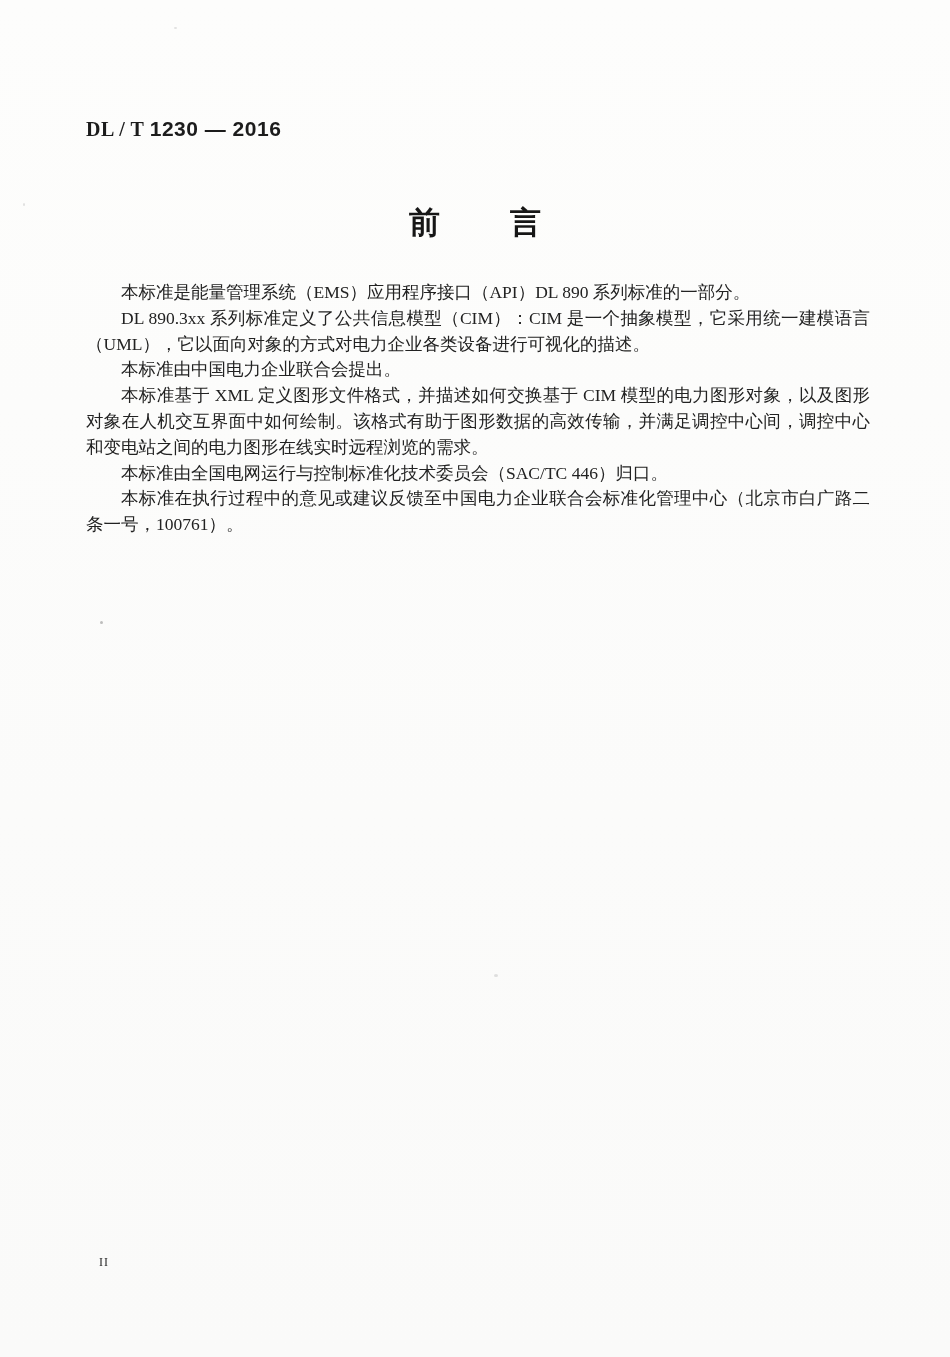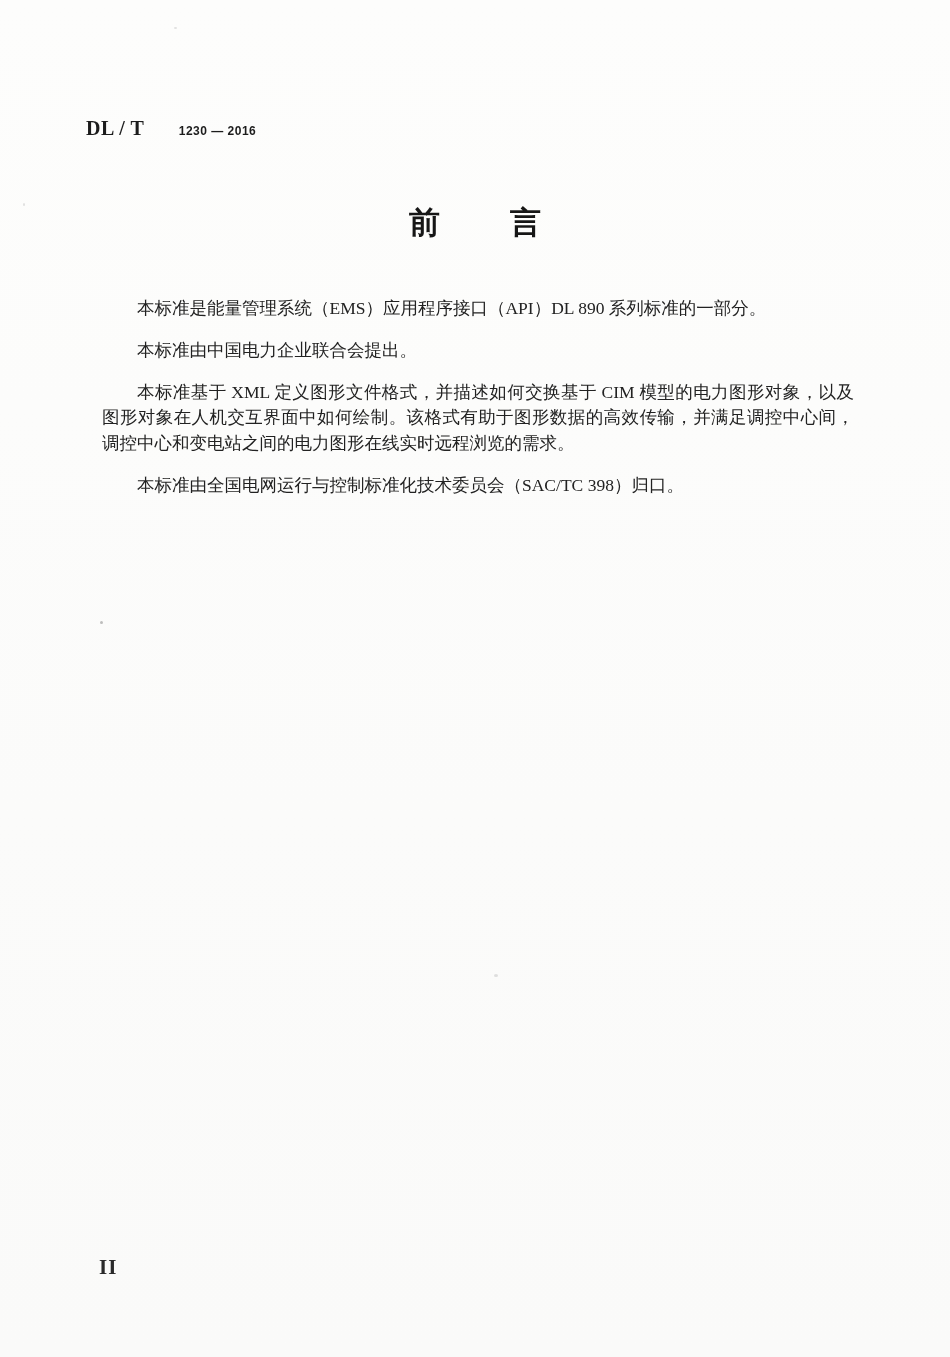--- a/index.html
+++ b/index.html
@@ -26,22 +26,21 @@
     white-space: nowrap;
   }
   .code-prefix {
     font-family: "Liberation Serif", "DejaVu Serif", serif;
     font-weight: 700;
     text-align: center;
   }
   .code-number {
     font-family: "Liberation Sans", "DejaVu Sans", sans-serif;
     font-weight: 600;
-    font-size: 12px;
-    margin-left: 29px;
+    font-size: 21px;
   }
   .doc-title {
     position: absolute;
     top: 202px;
     left: 0;
     width: 100%;
     display: flex;
     justify-content: center;
     gap: 70px;
     font-size: 31px;
@@ -52,30 +51,30 @@
     position: absolute;
     left: 86px;
     top: 280px;
     width: 784px;
     font-size: 17.5px;
     line-height: 25.8px;
     text-align: justify;
     color: #222;
   }
   .body-text p {
-    margin: 16px;
+    margin: 0;
     padding: 0;
     text-indent: 2em;
   }
   .page-number {
     position: absolute;
     left: 99px;
     top: 1255px;
-    font-size: 21px;
-    font-weight: 700;
+    font-size: 12px;
+    font-weight: 400;
     color: #2a2a2a;
     letter-spacing: 1px;
   }
   .speck {
     position: absolute;
     border-radius: 50%;
     pointer-events: none;
   }
   .speck-1 { left: 100px; top: 621px; width: 3px; height: 3px; background: #8a8a8a; opacity: .55; }
   .speck-2 { left: 494px; top: 974px; width: 4px; height: 3px; background: #b5b5b5; opacity: .4; }
@@ -93,23 +92,25 @@
     <span class="code-number">1230 — 2016</span>
   </div>
 
   <div class="doc-title">
     <span>前</span>
     <span>言</span>
   </div>
 
   <div class="body-text">
     <p>本标准是能量管理系统（EMS）应用程序接口（API）DL 890 系列标准的一部分。</p>
+    <p>DL 890.3xx 系列标准定义了公共信息模型（CIM）：CIM 是一个抽象模型，它采用统一建模语言（UML），它以面向对象的方式对电力企业各类设备进行可视化的描述。</p>
     <p>本标准由中国电力企业联合会提出。</p>
     <p>本标准基于 XML 定义图形文件格式，并描述如何交换基于 CIM 模型的电力图形对象，以及图形对象在人机交互界面中如何绘制。该格式有助于图形数据的高效传输，并满足调控中心间，调控中心和变电站之间的电力图形在线实时远程浏览的需求。</p>
-    <p>本标准由全国电网运行与控制标准化技术委员会（SAC/TC 398）归口。</p>
+    <p>本标准由全国电网运行与控制标准化技术委员会（SAC/TC 446）归口。</p>
+    <p>本标准在执行过程中的意见或建议反馈至中国电力企业联合会标准化管理中心（北京市白广路二条一号，100761）。</p>
   </div>
 
   <div class="page-number">II</div>
 
   <div class="speck speck-1"></div>
   <div class="speck speck-2"></div>
   <div class="speck speck-3"></div>
   <div class="speck speck-4"></div>
 
 </div>

